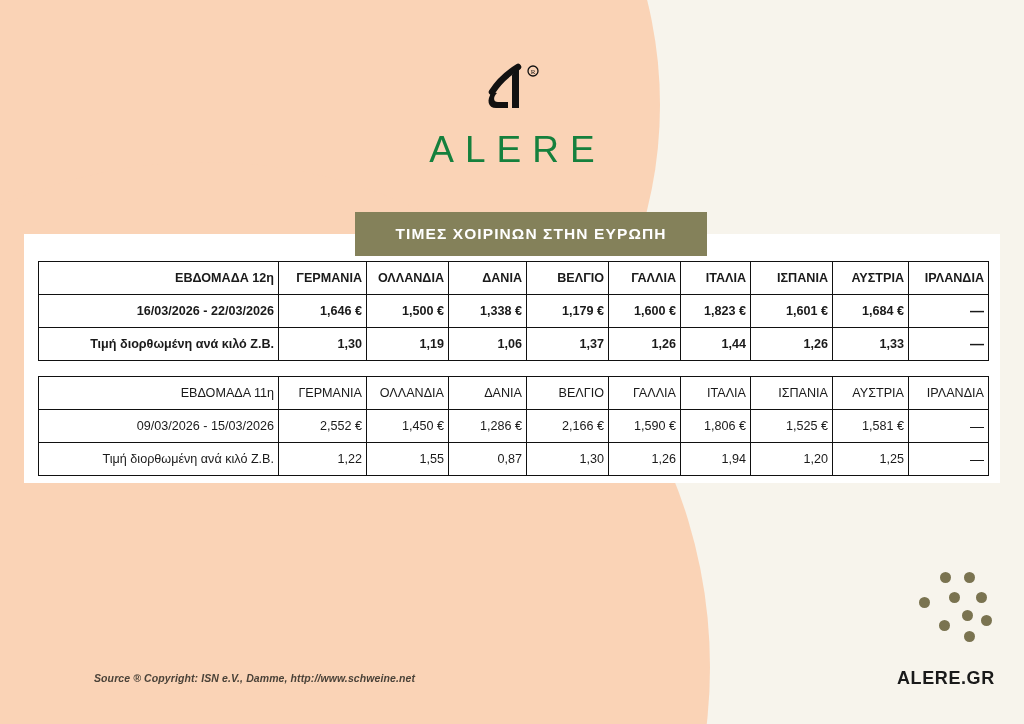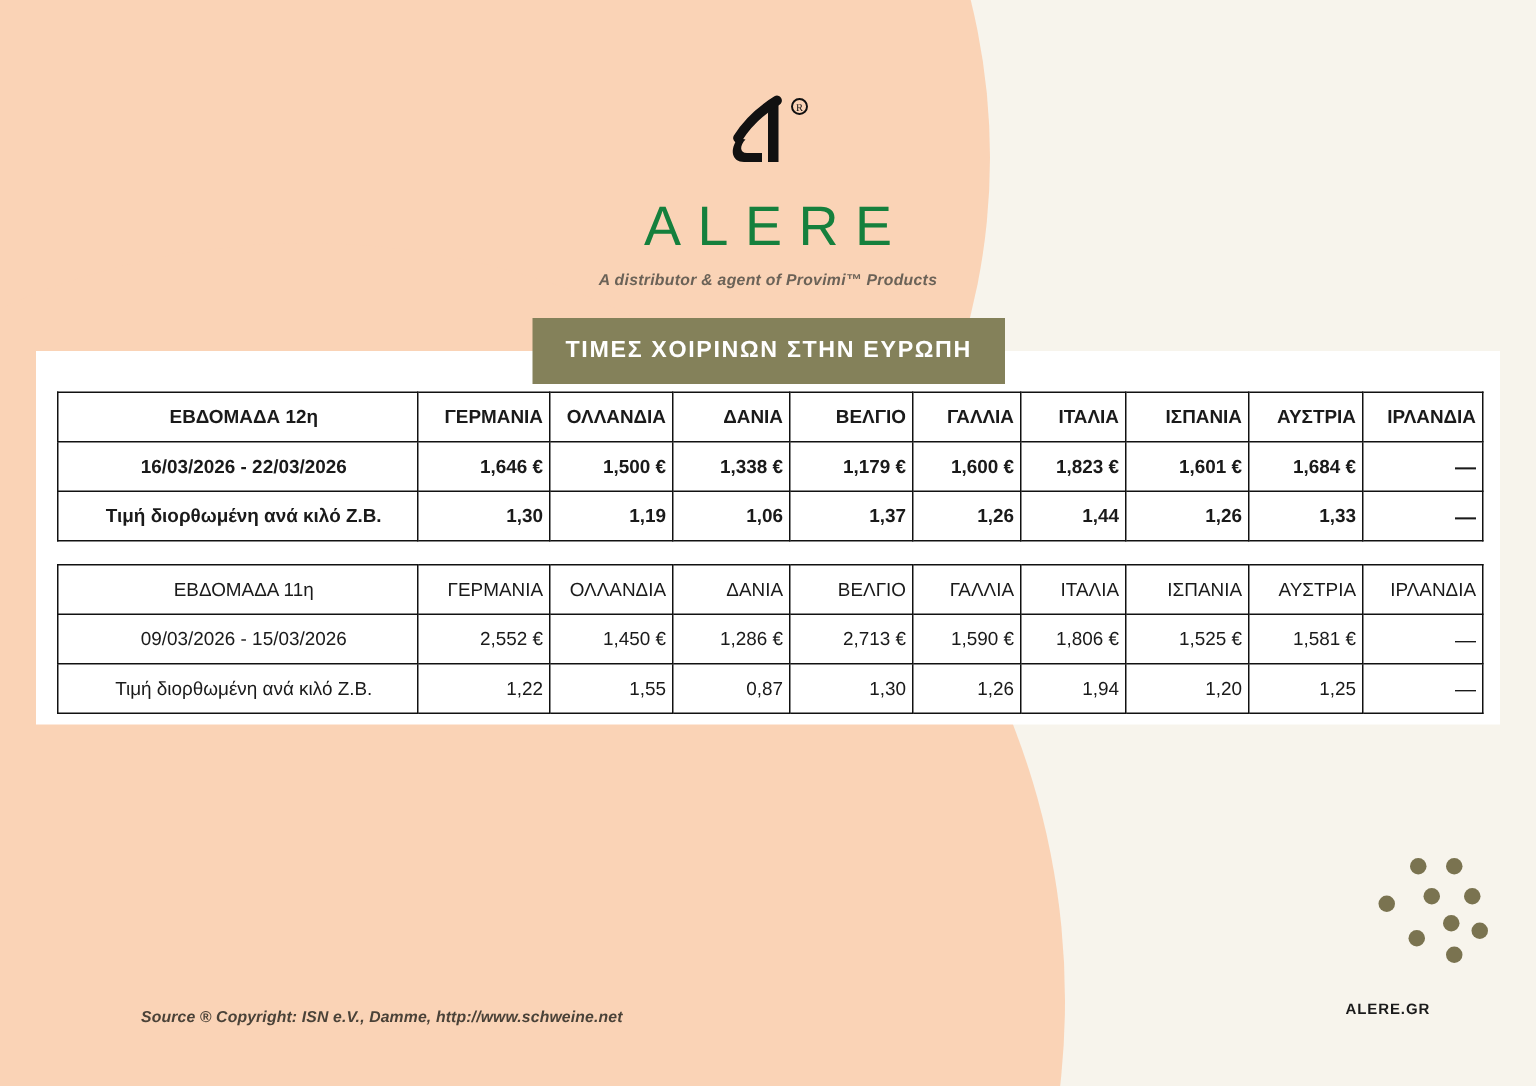--- a/index.html
+++ b/index.html
@@ -81,21 +81,21 @@
     font-weight: bold;
     color: #6B6257;
     letter-spacing: .2px;
   }
 
   
   .banner {
     position: absolute;
     left: 355px;
     top: 212px;
-    width: 315px;
+    width: 352px;
     height: 44px;
     background: #84815A;
     display: flex;
     align-items: center;
     justify-content: center;
     z-index: 6;
   }
   .banner-text {
     color: #FFFFFF;
     font-size: 15.5px;
@@ -125,21 +125,21 @@
     height: 33px;
     text-align: right;
     font-size: 12.6px;
     color: #1A1A1A;
     padding: 0 4px;
     white-space: nowrap;
     overflow: hidden;
   }
   th { font-weight: inherit; }
   .col-label {
-    text-align: center;
+    text-align: right;
     padding-left: 12px;
   }
 
   
   .t-week12 td, .t-week12 th { font-weight: bold; }
   .t-week11 td, .t-week11 th { font-weight: 400; }
 
   .dash { font-size: 14px; }
 
   
@@ -168,21 +168,21 @@
     width: 11px;
     height: 11px;
     border-radius: 50%;
     background: #7A7350;
   }
 
   .site {
     position: absolute;
     left: 897px;
     top: 668px;
-    font-size: 10px;
+    font-size: 18px;
     font-weight: bold;
     letter-spacing: .6px;
     color: #1A1A1A;
     z-index: 8;
   }
 </style>
 </head>
 <body>
 
 <div id="poster">
@@ -196,21 +196,20 @@
     <div class="brand-mark">
       <svg width="74" height="52" viewBox="0 0 74 52" xmlns="http://www.w3.org/2000/svg">
         <path d="M44 4 L44 46 L37 46 L37 13 Z" fill="#111111"></path>
         <path d="M43 5 C30 13 22 22 17 30" stroke="#111111" stroke-width="6.5" fill="none" stroke-linecap="round"></path>
         <path d="M17 30 C11 38 13 46 21 46 L33 46 L33 40 L23 40 C18 40 18 35 22 31 Z" fill="#111111"></path>
         <circle cx="58" cy="9" r="5" fill="none" stroke="#111111" stroke-width="1.3"></circle>
         <text x="58" y="12.3" font-size="7" text-anchor="middle" fill="#111111" font-family="Liberation Serif, serif">R</text>
       </svg>
     </div>
     <div class="brand-name">ALERE</div>
-    <div class="brand-tagline">A distributor &amp; agent of Provimi™ Products</div>
   </div>
 
   <div class="banner">
     <span class="banner-text">ΤΙΜΕΣ ΧΟΙΡΙΝΩΝ ΣΤΗΝ ΕΥΡΩΠΗ</span>
   </div>
 
   <div class="tables">
 
     <table class="t-week12">
       <colgroup>
@@ -289,21 +288,21 @@
         <th>ΙΤΑΛΙΑ</th>
         <th>ΙΣΠΑΝΙΑ</th>
         <th>ΑΥΣΤΡΙΑ</th>
         <th>ΙΡΛΑΝΔΙΑ</th>
       </tr>
       <tr>
         <td class="col-label">09/03/2026 - 15/03/2026</td>
         <td>2,552 €</td>
         <td>1,450 €</td>
         <td>1,286 €</td>
-        <td>2,713 €</td>
+        <td>2,166 €</td>
         <td>1,590 €</td>
         <td>1,806 €</td>
         <td>1,525 €</td>
         <td>1,581 €</td>
         <td class="dash">—</td>
       </tr>
       <tr>
         <td class="col-label">Τιμή διορθωμένη ανά κιλό Ζ.Β.</td>
         <td>1,22</td>
         <td>1,55</td>

